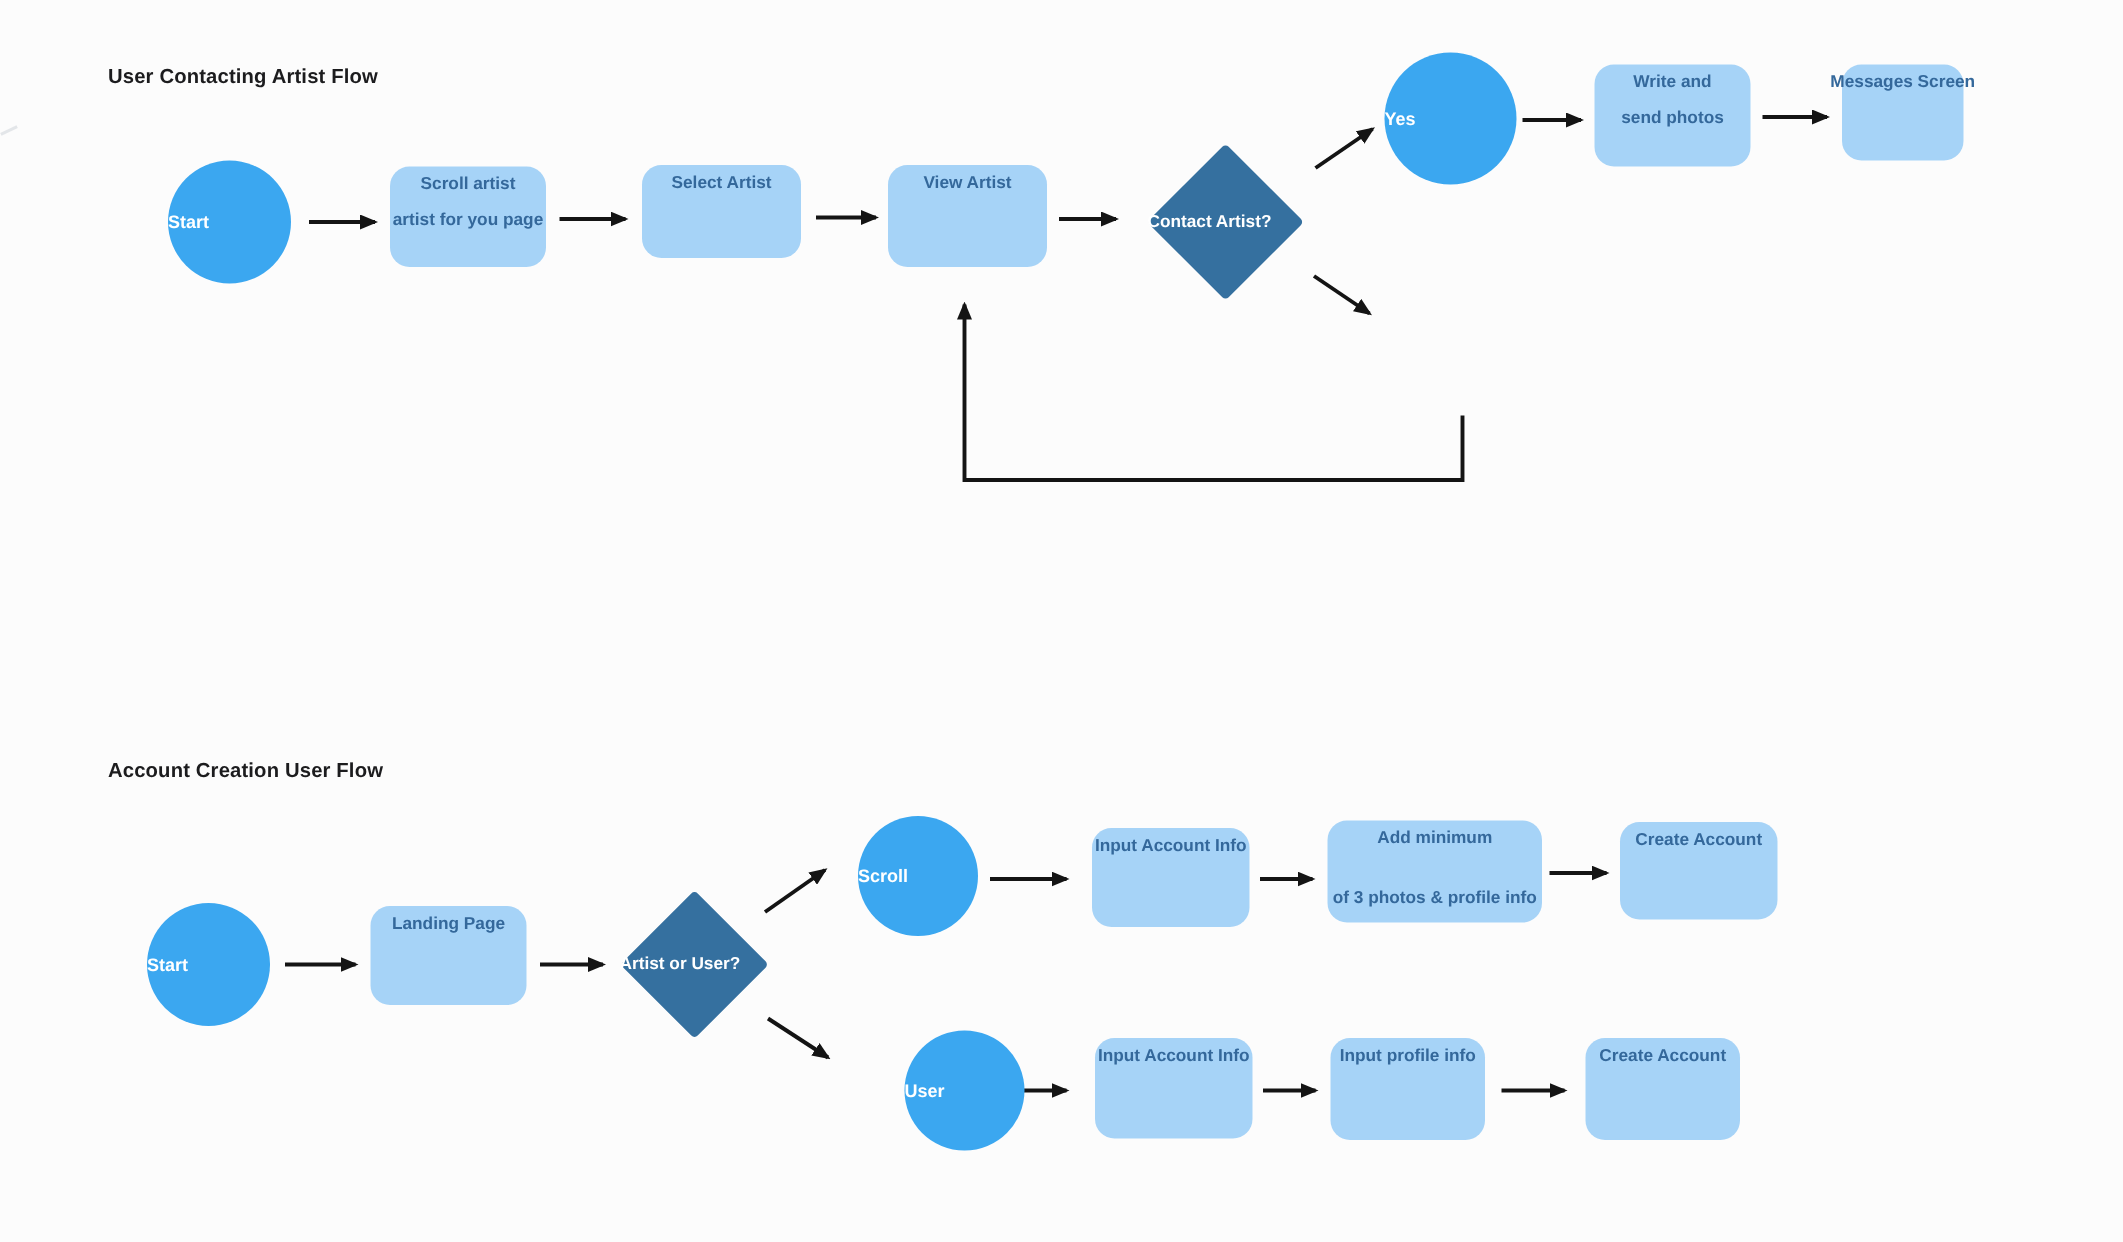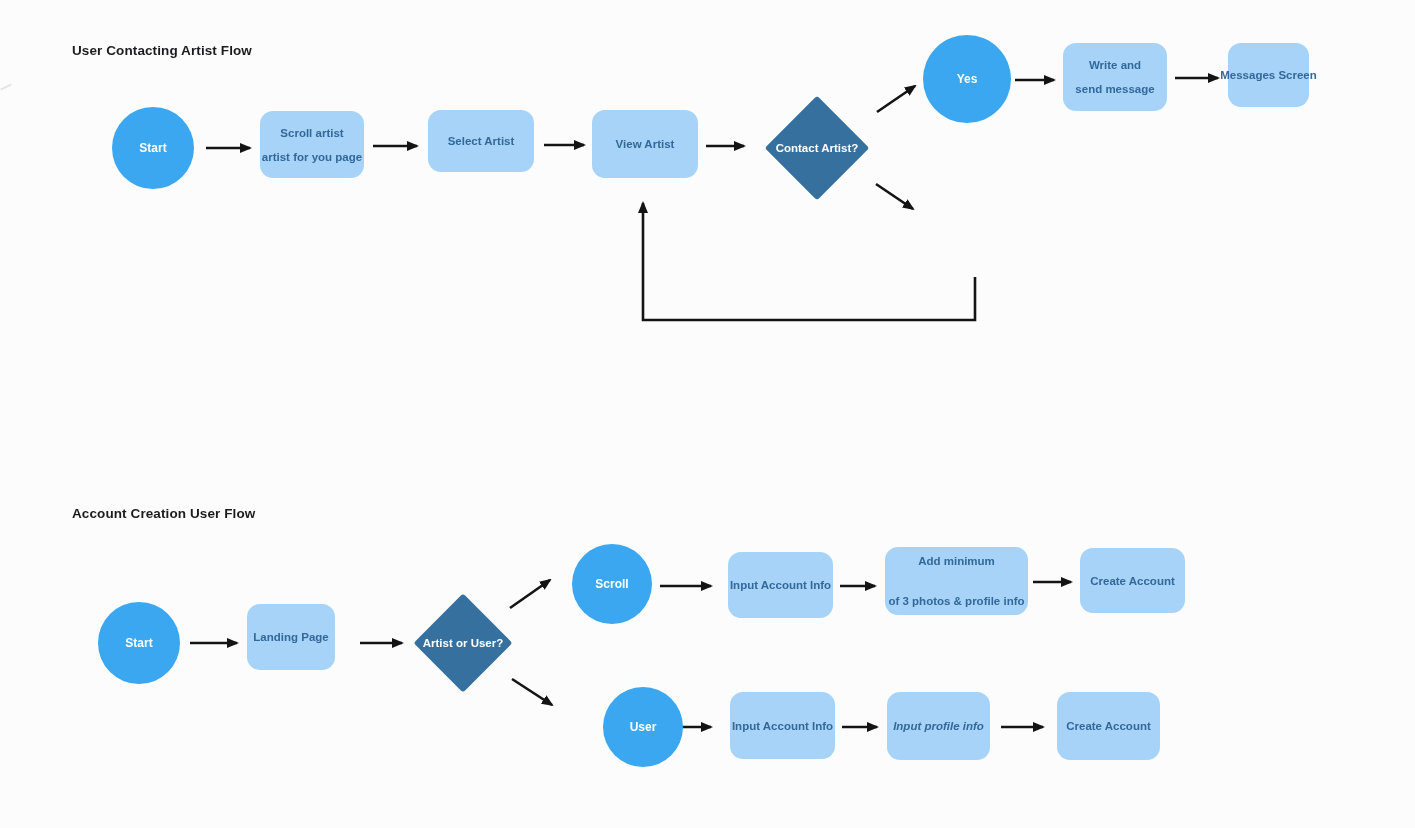--- a/index.html
+++ b/index.html
@@ -18,21 +18,21 @@
     position: absolute;
     font-size: 13.5px;
     font-weight: bold;
     color: var(--title, #1c1c1e);
     letter-spacing: 0.1px;
   }
   .node {
     position: absolute;
     display: flex;
     align-items: center;
-    justify-content: center;
+    justify-content: flex-start;
     text-align: center;
     box-sizing: border-box;
   }
   .circle {
     border-radius: 50%;
     background: var(--circle-fill, #3BA7F0);
     color: var(--shape-text, #ffffff);
     font-weight: bold;
     font-size: 12px;
   }
@@ -140,35 +140,35 @@
   <div class="node diamond" style="left:765px; top:96px; width:104px; height:104px;">
     <span class="dlabel">Contact Artist?</span>
   </div>
 
   <div class="node circle" style="left:923px; top:35px; width:88px; height:88px;">
     <span>Yes</span>
   </div>
 
   <div class="node box" style="left:1063px; top:43px; width:104px; height:68px;">
     <span class="bline">Write and</span>
-    <span class="bline">send message</span>
+    <span class="bline">send photos</span>
   </div>
 
   <div class="node box" style="left:1228px; top:43px; width:81px; height:64px;">
     <span class="bline">Messages Screen</span>
   </div>
 
 
   <div class="flow-title" style="left:72px; top:506px;">Account Creation User Flow</div>
 
   <div class="node circle" style="left:98px; top:602px; width:82px; height:82px;">
     <span>Start</span>
   </div>
 
-  <div class="node box" style="left:247px; top:604px; width:88px; height:66px;">
+  <div class="node box" style="left:247px; top:604px; width:104px; height:66px;">
     <span class="bline">Landing Page</span>
   </div>
 
   <div class="node diamond" style="left:413px; top:593px; width:100px; height:100px;">
     <span class="dlabel">Artist or User?</span>
   </div>
 
   <div class="node circle" style="left:572px; top:544px; width:80px; height:80px;">
     <span>Scroll</span>
   </div>
@@ -187,21 +187,21 @@
   </div>
 
   <div class="node circle" style="left:603px; top:687px; width:80px; height:80px;">
     <span>User</span>
   </div>
 
   <div class="node box" style="left:730px; top:692px; width:105px; height:67px;">
     <span class="bline">Input Account Info</span>
   </div>
 
-  <div class="node box" style="left:887px; top:692px; width:103px; height:68px;font-style:italic;">
+  <div class="node box" style="left:887px; top:692px; width:103px; height:68px;">
     <span class="bline">Input profile info</span>
   </div>
 
   <div class="node box" style="left:1057px; top:692px; width:103px; height:68px;">
     <span class="bline">Create Account</span>
   </div>
 
 </div>
 
 </body></html>

